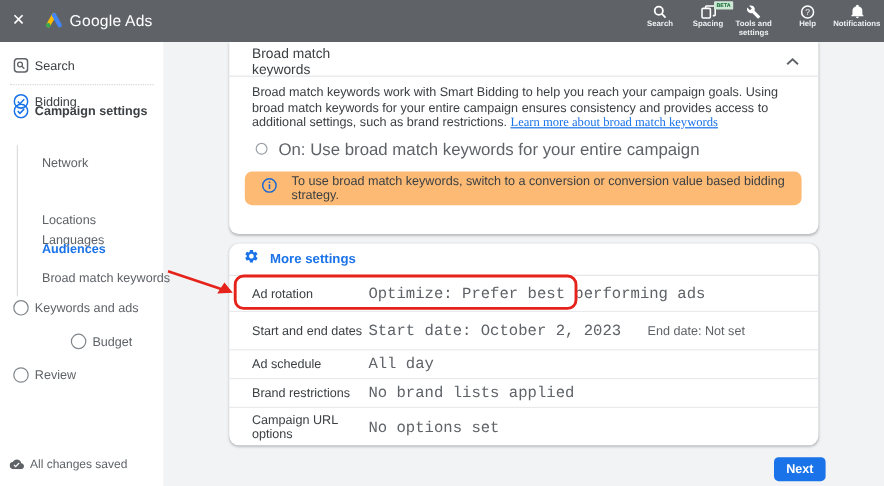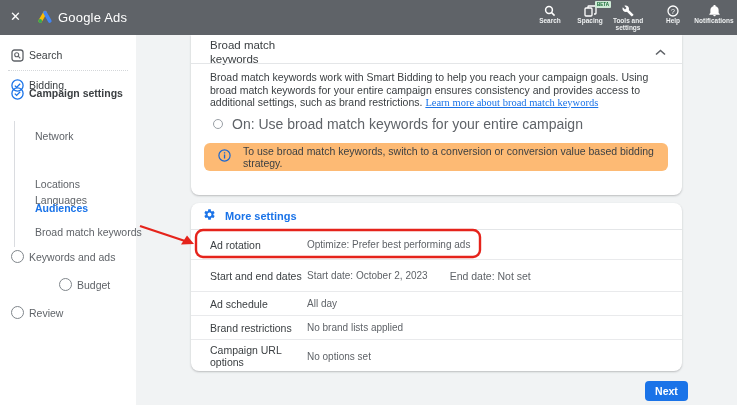--- a/index.html
+++ b/index.html
@@ -53,21 +53,21 @@
   .banner .bico { margin-left:14px; flex:0 0 auto; }
   .banner .btxt { margin-left:12px; font-size:10.5px; color:#3c4043; }
 
   .ms-head { position:absolute; left:0; top:0; width:491px; height:27px; border-bottom:1px solid #e4e6e8; display:flex; align-items:center; cursor:pointer; }
   .ms-head .gico { margin-left:12px; }
   .ms-head .mtxt { margin-left:9px; font-size:11px; font-weight:700; color:#1a73e8; }
   .ms-rows { position:absolute; left:0; top:27px; width:491px; }
   .ms-row { display:flex; align-items:center; border-bottom:1px solid #e9eaec; }
   .ms-row:last-child { border-bottom:none; }
   .ms-row .rl { width:97px; margin-left:19px; flex:0 0 auto; font-size:10.5px; line-height:12px; color:#3c4043; font-weight:400; }
-  .ms-row .rv { font-size:10px; color:#5f6368; }
+  .ms-row .rv { font-size:13px; color:#5f6368;font-family:Liberation Mono, monospace; }
   .ms-row .rv2 { font-size:10.5px; color:#5f6368; margin-left:22px; }
   .h30 { height:30px; } .h32 { height:32px; } .h24 { height:24px; }
 
   .next-btn { position:absolute; left:509px; top:346px; width:43px; height:20px; background:#1a73e8; border:none; border-radius:4px; color:#fff; font-size:10.5px; font-weight:700; font-family:inherit; cursor:pointer; }
 
   .annot { position:absolute; left:0; top:0; width:601px; height:370px; pointer-events:none; z-index:15; }
 </style>
 </head>
 <body>
 
@@ -180,20 +180,28 @@
   </div>
   <div class="side-row" style="top:243px;margin-left:48px;">
     <span class="sico empty-circle"></span>
     <span class="stxt" style="color:#5f6368;">Budget</span>
   </div>
   <div class="side-row" style="top:271px;">
     <span class="sico empty-circle"></span>
     <span class="stxt" style="color:#5f6368;">Review</span>
   </div>
 
+  <div class="saved-row">
+    <span>
+      <svg width="12" height="9" viewBox="0 0 24 18">
+          <path fill="#5f6368" d="M19.35 8.04A7.49 7.49 0 0 0 12 2C9.11 2 6.6 3.64 5.35 6.04A5.994 5.994 0 0 0 0 12c0 3.31 2.69 6 6 6h13c2.76 0 5-2.24 5-5 0-2.64-2.05-4.78-4.65-4.96zM10 15l-3.5-3.5 1.41-1.41L10 12.17 15.18 7l1.41 1.41L10 15z"></path>
+        </svg>
+    </span>
+    <span class="stxt">All changes saved</span>
+  </div>
 </div>
 
 <div class="main">
 
   <div class="card card1">
     <div class="bm-title">Broad match keywords</div>
     <span class="collapse-ico">
       <svg width="11" height="7" viewBox="0 0 11 7">
           <path d="M1 5.5 5.5 1.5 10 5.5" stroke="#5f6368" stroke-width="1.6" fill="none"></path>
         </svg>

